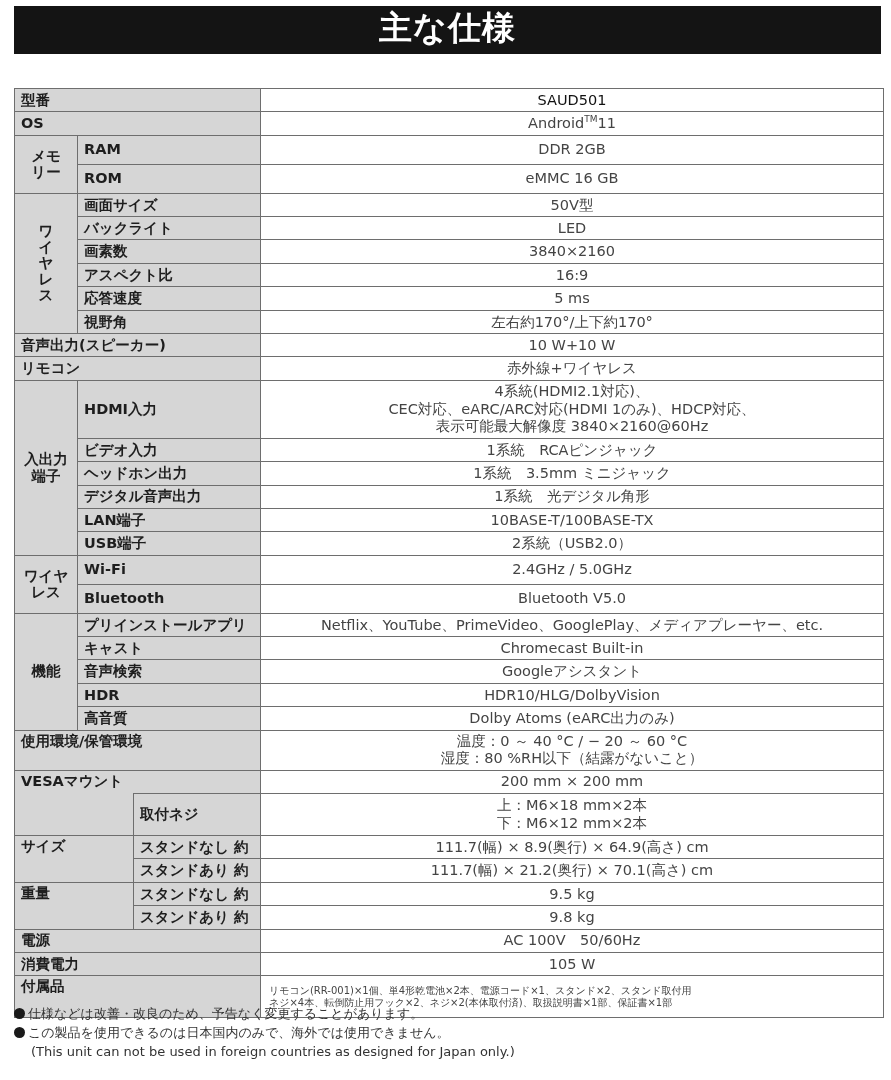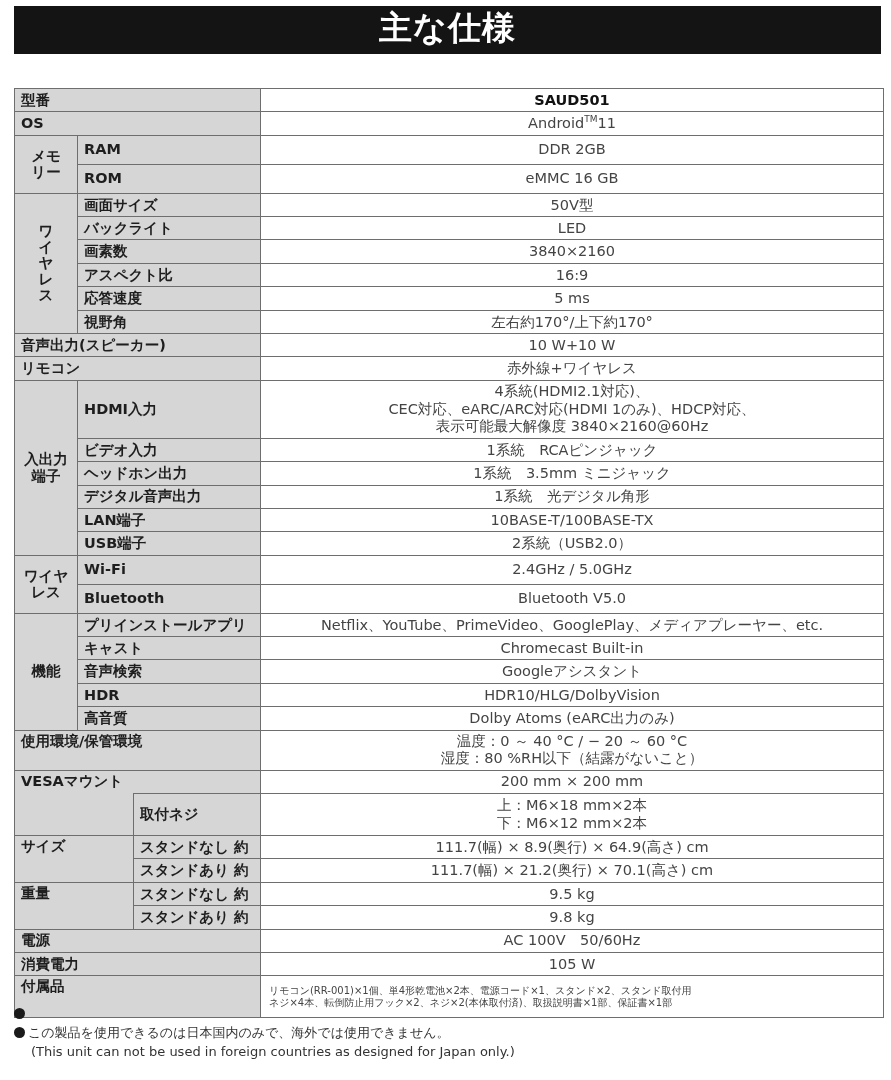--- a/index.html
+++ b/index.html
@@ -45,21 +45,21 @@
 <table class="spec">
   <colgroup>
     <col style="width:63px">
       <col style="width:56px">
       <col style="width:127px">
       <col>
   </colgroup>
   <tbody>
     <tr>
       <td class="lbl" colspan="3">型番</td>
-      <td class="val" style="color:#111;font-weight:bold;">SAUD501</td>
+      <td class="val" style="color:#111;font-weight:normal;">SAUD501</td>
     </tr>
     <tr>
       <td class="lbl" colspan="3">OS</td>
       <td class="val"><span>Android</span><span class="sup">TM</span><span>11</span></td>
     </tr>
 
     <tr>
       <td class="lbl cat" rowspan="2"><span class="vert" style="width:34px">メモリー</span></td>
       <td class="lbl" colspan="2">RAM</td>
       <td class="val">DDR 2GB</td>
@@ -219,16 +219,16 @@
       <td class="lbl top" colspan="3" style="height:42px">付属品</td>
       <td class="val multi left" style="font-size:10px">
         <div>リモコン(RR-001)×1個、単4形乾電池×2本、電源コード×1、スタンド×2、スタンド取付用</div>
         <div>ネジ×4本、転倒防止用フック×2、ネジ×2(本体取付済)、取扱説明書×1部、保証書×1部</div>
       </td>
     </tr>
   </tbody>
 </table>
 
 <div class="notes">
-  <div class="note"><span class="bullet"></span></div>
+  <div class="note"><span class="bullet"></span><span>仕様などは改善・改良のため、予告なく変更することがあります。</span></div>
   <div class="note"><span class="bullet"></span><span>この製品を使用できるのは日本国内のみで、海外では使用できません。</span></div>
   <div class="note indent">(This unit can not be used in foreign countries as designed for Japan only.)</div>
 </div>
 
 </body></html>

